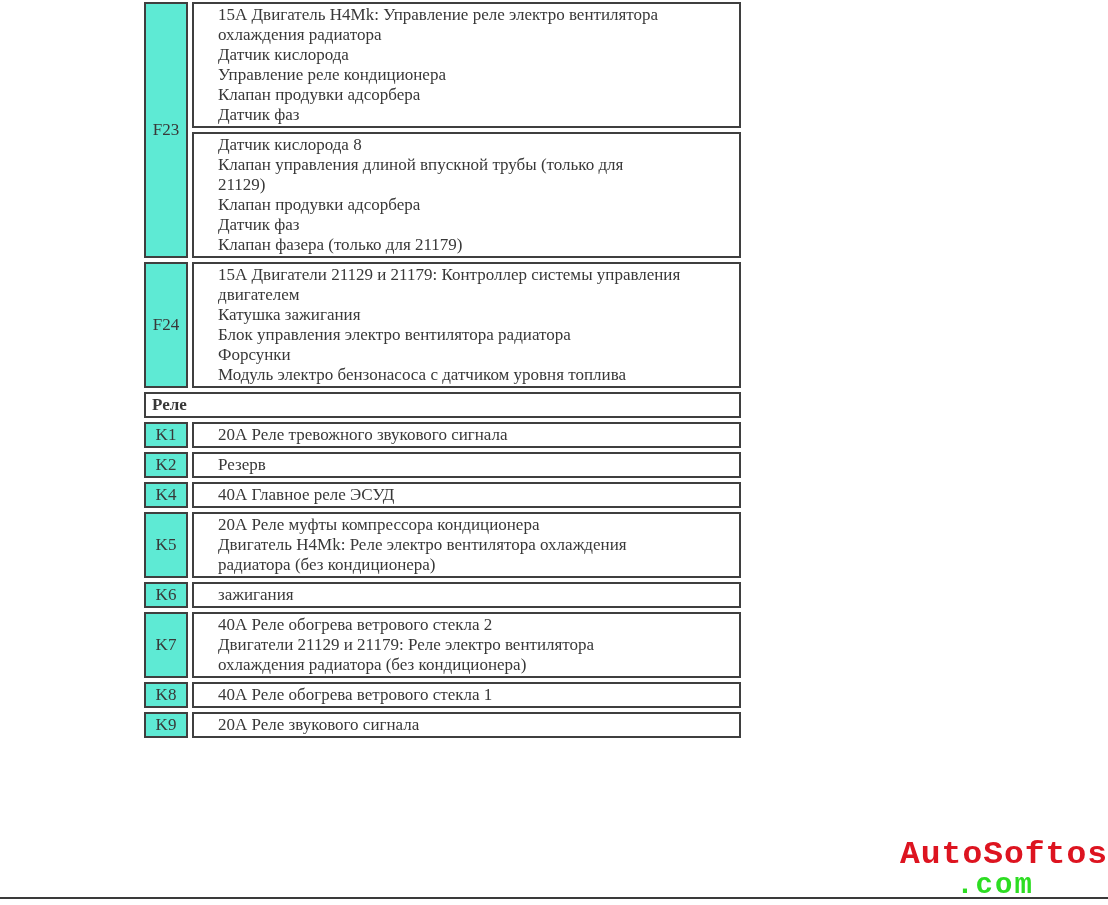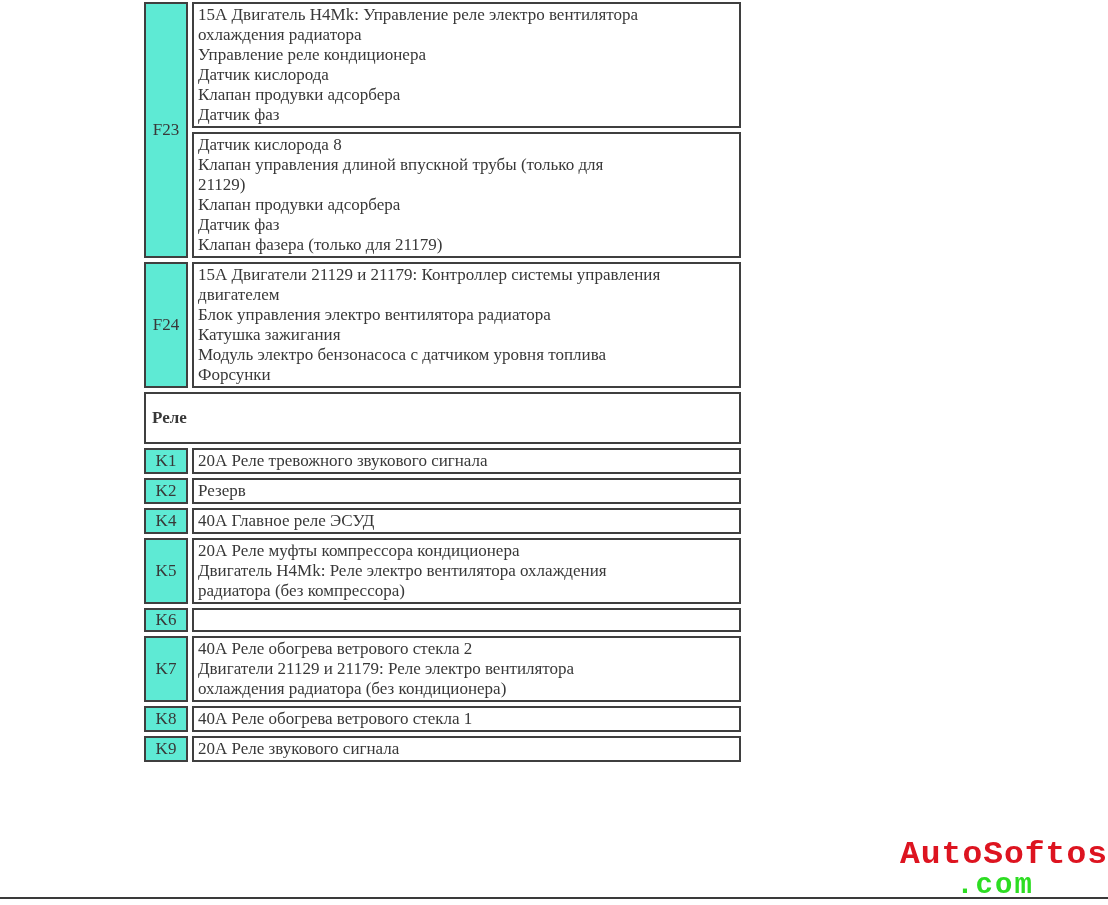--- a/index.html
+++ b/index.html
@@ -49,35 +49,35 @@
   .desc-stack {
     flex: 1;
     display: flex;
     flex-direction: column;
     gap: 4px;
     min-width: 0;
   }
   .desc-cell {
     border: 2px solid #3f3f3f;
     box-sizing: border-box;
-    padding: 1px 6px 1px 4px;
+    padding: 1px 6px 1px 24px;
     background: #ffffff;
     flex: 1;
     display: flex;
     flex-direction: column;
     justify-content: center;
   }
   .desc-line {
     white-space: nowrap;
     overflow: hidden;
   }
   .section-row {
     border: 2px solid #3f3f3f;
     box-sizing: border-box;
-    padding: 14px 6px;
+    padding: 1px 6px;
     font-weight: bold;
     background: #ffffff;
   }
   .watermark {
     position: absolute;
     left: 900px;
     top: 838px;
     width: 190px;
     text-align: center;
     font-family: Liberation Mono, monospace;
@@ -109,45 +109,45 @@
 
 <div class="page">
 
   <div class="fuse-table">
       <div class="row-group">
         <div class="label-cell">F23</div>
         <div class="desc-stack">
           <div class="desc-cell">
             <div class="desc-line">15А Двигатель H4Mk: Управление реле электро вентилятора</div>
             <div class="desc-line">охлаждения радиатора</div>
+            <div class="desc-line">Датчик кислорода</div>
             <div class="desc-line">Управление реле кондиционера</div>
-            <div class="desc-line">Датчик кислорода</div>
             <div class="desc-line">Клапан продувки адсорбера</div>
             <div class="desc-line">Датчик фаз</div>
           </div>
           <div class="desc-cell">
             <div class="desc-line">Датчик кислорода 8</div>
             <div class="desc-line">Клапан управления длиной впускной трубы (только для</div>
             <div class="desc-line">21129)</div>
             <div class="desc-line">Клапан продувки адсорбера</div>
             <div class="desc-line">Датчик фаз</div>
             <div class="desc-line">Клапан фазера (только для 21179)</div>
           </div>
         </div>
       </div>
       <div class="row-group">
         <div class="label-cell">F24</div>
         <div class="desc-stack">
           <div class="desc-cell">
             <div class="desc-line">15А Двигатели 21129 и 21179: Контроллер системы управления</div>
             <div class="desc-line">двигателем</div>
+            <div class="desc-line">Катушка зажигания</div>
             <div class="desc-line">Блок управления электро вентилятора радиатора</div>
-            <div class="desc-line">Катушка зажигания</div>
+            <div class="desc-line">Форсунки</div>
             <div class="desc-line">Модуль электро бензонасоса с датчиком уровня топлива</div>
-            <div class="desc-line">Форсунки</div>
           </div>
         </div>
       </div>
       <div class="section-row">Реле</div>
       <div class="row-group">
         <div class="label-cell">K1</div>
         <div class="desc-stack">
           <div class="desc-cell">
             <div class="desc-line">20А Реле тревожного звукового сигнала</div>
           </div>
@@ -168,28 +168,29 @@
             <div class="desc-line">40А Главное реле ЭСУД</div>
           </div>
         </div>
       </div>
       <div class="row-group">
         <div class="label-cell">K5</div>
         <div class="desc-stack">
           <div class="desc-cell">
             <div class="desc-line">20А Реле муфты компрессора кондиционера</div>
             <div class="desc-line">Двигатель H4Mk: Реле электро вентилятора охлаждения</div>
-            <div class="desc-line">радиатора (без компрессора)</div>
+            <div class="desc-line">радиатора (без кондиционера)</div>
           </div>
         </div>
       </div>
       <div class="row-group">
         <div class="label-cell">K6</div>
         <div class="desc-stack">
           <div class="desc-cell">
+            <div class="desc-line">зажигания</div>
           </div>
         </div>
       </div>
       <div class="row-group">
         <div class="label-cell">K7</div>
         <div class="desc-stack">
           <div class="desc-cell">
             <div class="desc-line">40А Реле обогрева ветрового стекла 2</div>
             <div class="desc-line">Двигатели 21129 и 21179: Реле электро вентилятора</div>
             <div class="desc-line">охлаждения радиатора (без кондиционера)</div>

